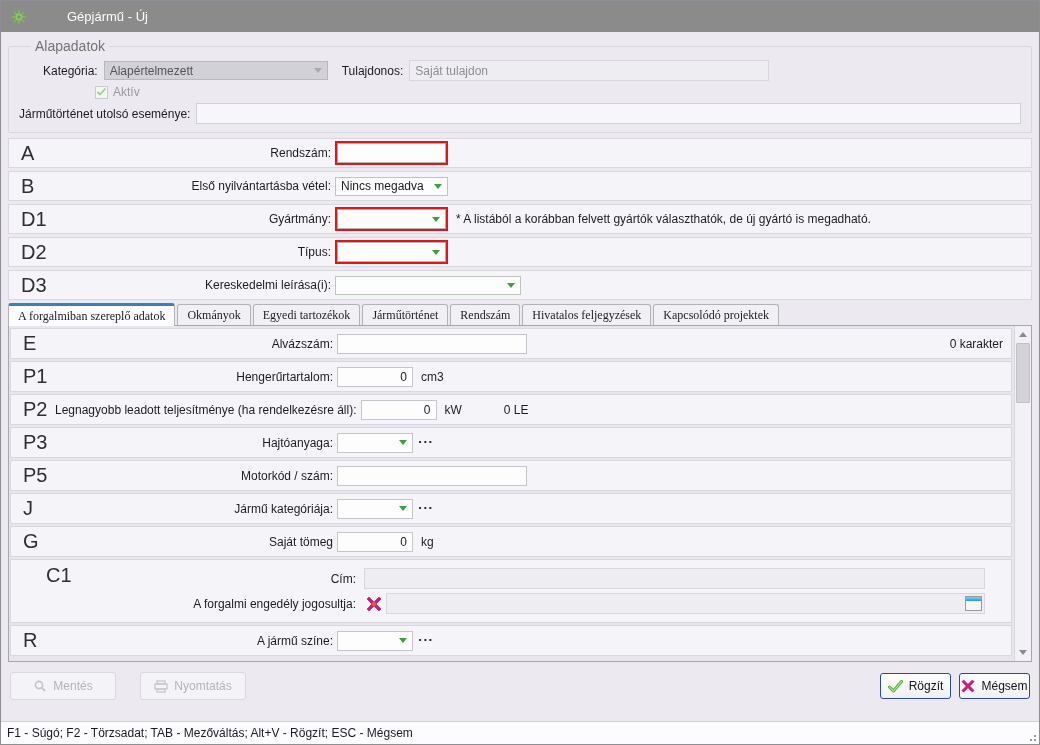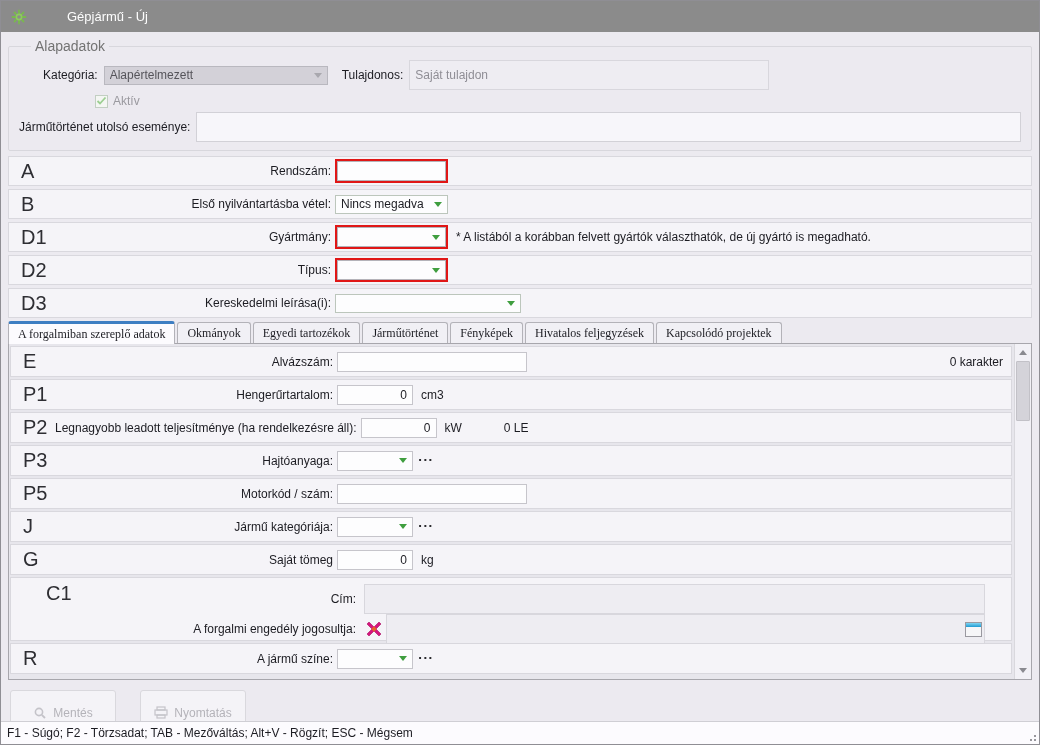--- a/index.html
+++ b/index.html
@@ -6,21 +6,21 @@
   html,body { width:1040px; height:745px; }
   body { font-family:"Liberation Sans","DejaVu Sans",sans-serif; font-size:12px; color:#1c1c22; }
 
   .win { width:1040px; height:745px; background:#eceaf0; border:1px solid #8f8e94; position:relative; overflow:hidden; }
 
   
   .titlebar { height:31px; background:#8b8b8b; display:flex; align-items:center; padding-left:10px; gap:8px; }
   .t-title { color:#fdfdfd; font-size:13px;margin-left:32px; }
 
   
-  .txt { height:30px; border:1px solid #c6c5cb; background:#fdfdfe; font:12px "Liberation Sans",sans-serif; padding:0 5px; color:#1c1c22; }
+  .txt { height:21px; border:1px solid #c6c5cb; background:#fdfdfe; font:12px "Liberation Sans",sans-serif; padding:0 5px; color:#1c1c22; }
   .txt:disabled, .txt.dis { background:#eeedf2; border-color:#d8d7dd; color:#8f8e95; }
   .num { text-align:right; }
   .combo { height:19px; border:1px solid #bcc6bc; background:#fdfdfe; display:flex; align-items:center; padding:0 5px; position:relative; }
   .combo .cv { flex:1; white-space:nowrap; overflow:hidden; }
   .garrow { width:0; height:0; border-left:4px solid transparent; border-right:4px solid transparent; border-top:5px solid #3f9e3f; margin-left:4px; }
   .chev { width:0; height:0; border-left:4px solid transparent; border-right:4px solid transparent; border-top:5px solid #a9a8ae; margin-left:4px; }
   .req { border:2px solid #e01616; padding:0; display:inline-flex; }
   .req > .txt, .req > .combo { border:1px solid #b4b3b9; }
   .dots { border:none; background:transparent; font:bold 11px "DejaVu Sans",sans-serif; letter-spacing:1px; color:#2a2a2e; margin-left:5px; cursor:pointer; }
 
@@ -62,21 +62,21 @@
   .sarrow { position:absolute; left:0; width:16px; height:17px; display:flex; align-items:center; justify-content:center; cursor:pointer; }
   .sarrow.up { top:0; }
   .sarrow.down { bottom:0; }
   .tri-up { width:0; height:0; border-left:4px solid transparent; border-right:4px solid transparent; border-bottom:5px solid #8a8a90; }
   .tri-down { width:0; height:0; border-left:4px solid transparent; border-right:4px solid transparent; border-top:5px solid #8a8a90; }
   .thumb { position:absolute; top:17px; left:1px; width:14px; height:60px; background:#d4d3d9; border:1px solid #c2c1c7; border-radius:1px; cursor:pointer; }
 
   
   .btnrow { display:flex; align-items:center; margin:10px 9px 0; }
   .btn { display:inline-flex; align-items:center; justify-content:center; gap:6px; border-radius:3px; cursor:pointer; font:12px "Liberation Sans",sans-serif; }
-  .btn.big { width:106px; height:45px; }
+  .btn.big { width:106px; height:28px; }
   .btn.dis { background:#f4f3f7; border:1px solid #d9d8dd; color:#b4b3b9; cursor:default; }
   .btn.primary { width:71px; height:26px; background:linear-gradient(#fefefe,#f0eff4); border:1px solid #2b4a9b; color:#15151a; }
   .gap24 { width:24px; }
   .rightbtns { margin-left:auto; display:flex; gap:8px; }
 
   
   .statusbar { position:absolute; left:0; right:0; bottom:0; height:23px; background:#fcfbfe; border-top:1px solid #cfced4; display:flex; align-items:center; padding:0 6px; }
   .grip { position:absolute; right:2px; bottom:2px; width:10px; height:10px;
           background:radial-gradient(circle 1.3px at 8px 8px,#98979d 98%,transparent), radial-gradient(circle 1.3px at 8px 4px,#98979d 98%,transparent), radial-gradient(circle 1.3px at 4px 8px,#98979d 98%,transparent); }
 </style>
@@ -188,21 +188,21 @@
     <div class="tab">
         <span>Okmányok</span>
       </div>
     <div class="tab">
         <span>Egyedi tartozékok</span>
       </div>
     <div class="tab">
         <span>Járműtörténet</span>
       </div>
     <div class="tab">
-        <span>Fényképek</span>
+        <span>Rendszám</span>
       </div>
     <div class="tab">
         <span>Hivatalos feljegyzések</span>
       </div>
     <div class="tab">
         <span>Kapcsolódó projektek</span>
       </div>
   </div>
 
   <div class="panel">
@@ -318,20 +318,35 @@
     </button>
     <span class="gap24"></span>
     <button class="btn big dis">
       <svg width="14" height="13" viewBox="0 0 14 13">
         <rect x="3" y="1" width="8" height="3" fill="none" stroke="#c4c3c9" stroke-width="1.2"></rect>
         <rect x="1" y="4" width="12" height="5" fill="none" stroke="#c4c3c9" stroke-width="1.2"></rect>
         <rect x="3" y="9" width="8" height="3" fill="none" stroke="#c4c3c9" stroke-width="1.2"></rect>
       </svg>
       <span>Nyomtatás</span>
     </button>
+    <span class="rightbtns">
+      <button class="btn primary">
+        <svg width="15" height="13" viewBox="0 0 15 13">
+          <path d="M1.5 7 L5.5 11 L13.5 1.5" fill="none" stroke="#4caf2e" stroke-width="3" stroke-linecap="round" stroke-linejoin="round"></path>
+          <path d="M1.5 7 L5.5 11 L13.5 1.5" fill="none" stroke="#a8dd8f" stroke-width="1.2" stroke-linecap="round" stroke-linejoin="round"></path>
+        </svg>
+        <span>Rögzít</span>
+      </button>
+      <button class="btn primary">
+        <svg width="14" height="14" viewBox="0 0 16 16">
+          <path d="M3 1 L8 6 L13 1 L15 3 L10 8 L15 13 L13 15 L8 10 L3 15 L1 13 L6 8 L1 3 Z" fill="#d6147d" stroke="#a60f60" stroke-width="0.6"></path>
+        </svg>
+        <span>Mégsem</span>
+      </button>
+    </span>
   </div>
 
   <div class="statusbar">
     <span>F1 - Súgó; F2 - Törzsadat; TAB - Mezőváltás; Alt+V - Rögzít; ESC - Mégsem</span>
     <span class="grip"></span>
   </div>
 
 </div>
 
 </body></html>

